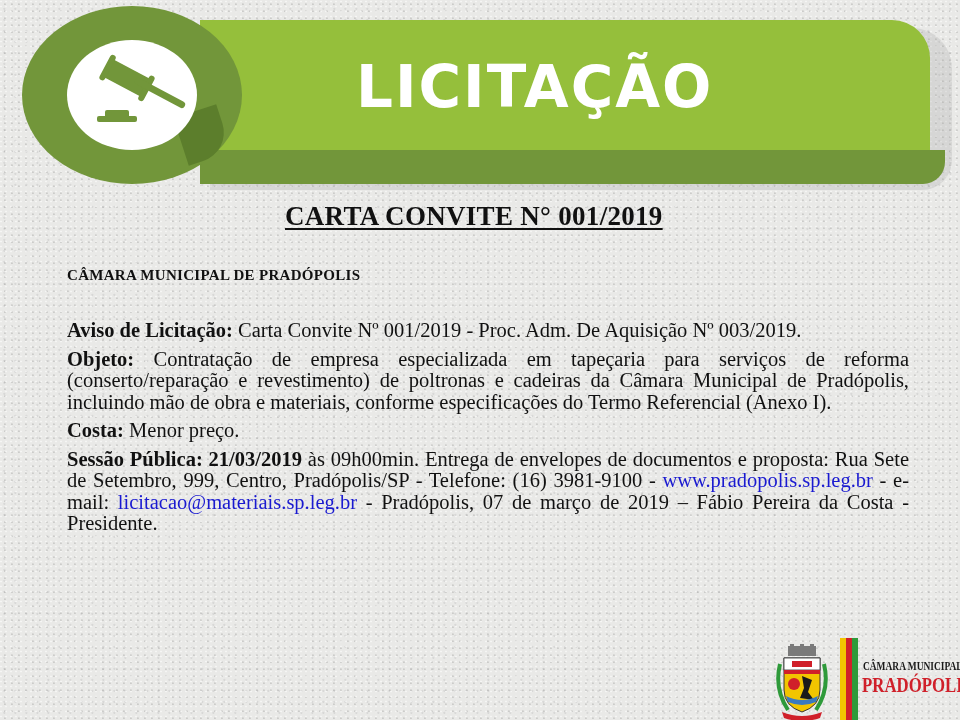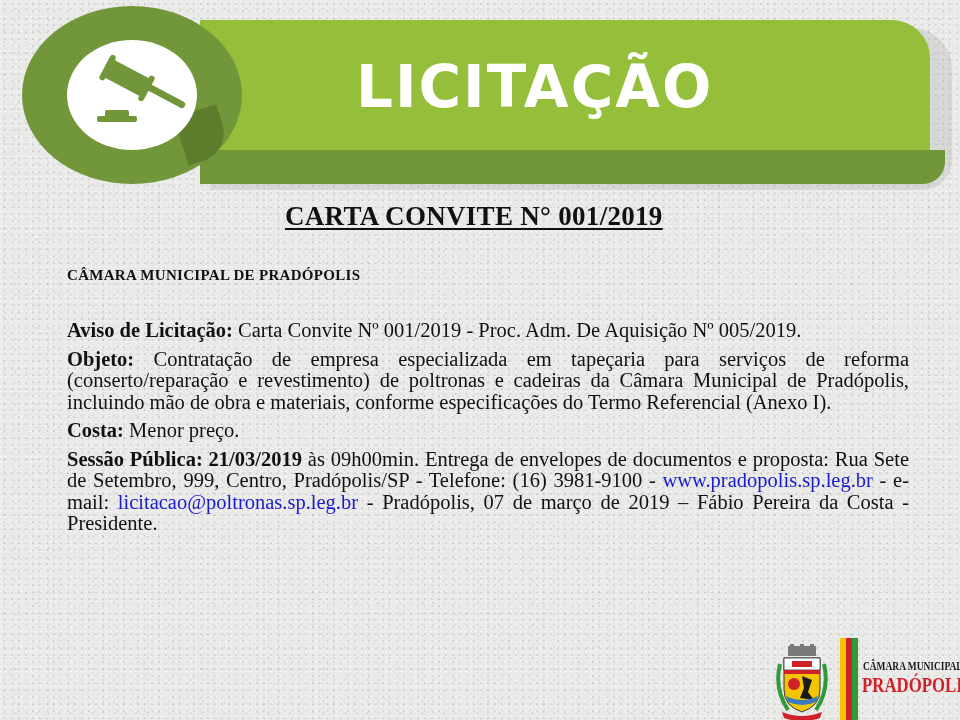--- a/index.html
+++ b/index.html
@@ -104,24 +104,24 @@
       <rect x="30" y="62" width="24" height="8" rx="2"></rect>
     </g>
   </svg>
   <div class="banner-title">LICITAÇÃO</div>
 </div>
 
 <div class="doc-title">CARTA CONVITE N° 001/2019</div>
 <div class="org-name">CÂMARA MUNICIPAL  DE PRADÓPOLIS</div>
 
 <div class="content">
-  <p><b>Aviso de Licitação:</b><span> Carta Convite Nº 001/2019 - Proc. Adm. De Aquisição Nº 005/2019.</span></p>
+  <p><b>Aviso de Licitação:</b><span> Carta Convite Nº 001/2019 - Proc. Adm. De Aquisição Nº 003/2019.</span></p>
   <p><b>Objeto:</b><span> Contratação de empresa especializada em tapeçaria para serviços de reforma (conserto/reparação e revestimento) de poltronas e cadeiras da Câmara Municipal de Pradópolis, incluindo mão de obra e materiais, conforme especificações do Termo Referencial (Anexo I).</span></p>
   <p><b>Costa:</b><span> Menor preço.</span></p>
-  <p><b>Sessão Pública: 21/03/2019</b><span> às 09h00min. Entrega de envelopes de documentos e proposta: Rua Sete de Setembro, 999, Centro, Pradópolis/SP - Telefone: (16) 3981-9100 - </span><a>www.pradopolis.sp.leg.br</a><span> - e-mail: </span><a>licitacao@poltronas.sp.leg.br</a><span> - Pradópolis, 07 de março de 2019 – Fábio Pereira da Costa - Presidente.</span></p>
+  <p><b>Sessão Pública: 21/03/2019</b><span> às 09h00min. Entrega de envelopes de documentos e proposta: Rua Sete de Setembro, 999, Centro, Pradópolis/SP - Telefone: (16) 3981-9100 - </span><a>www.pradopolis.sp.leg.br</a><span> - e-mail: </span><a>licitacao@materiais.sp.leg.br</a><span> - Pradópolis, 07 de março de 2019 – Fábio Pereira da Costa - Presidente.</span></p>
 </div>
 
 <div class="footer-logo">
   <svg class="crest" viewBox="0 0 56 76">
 
     <rect x="14" y="2" width="28" height="10" fill="#7a7a7a"></rect>
     <rect x="16" y="0" width="4" height="4" fill="#7a7a7a"></rect>
     <rect x="26" y="0" width="4" height="4" fill="#7a7a7a"></rect>
     <rect x="36" y="0" width="4" height="4" fill="#7a7a7a"></rect>
 

